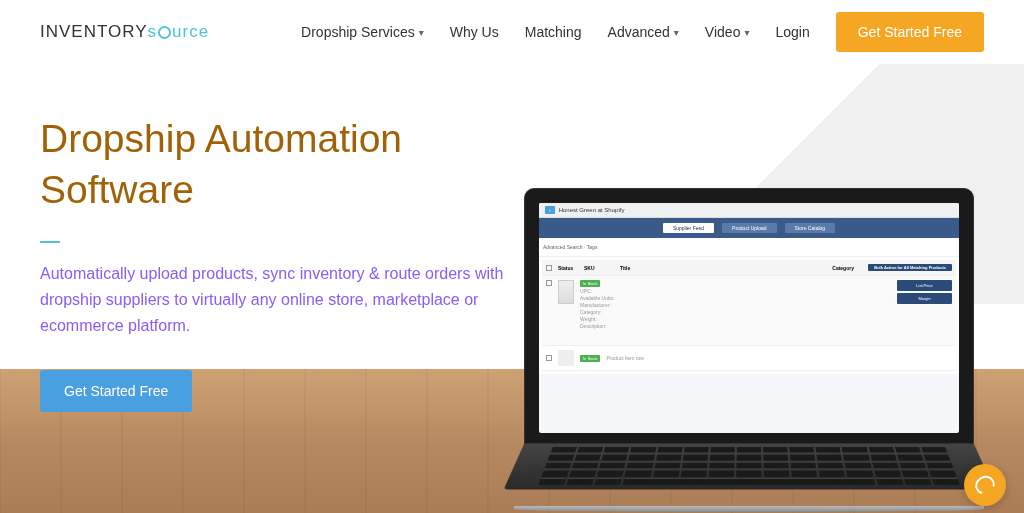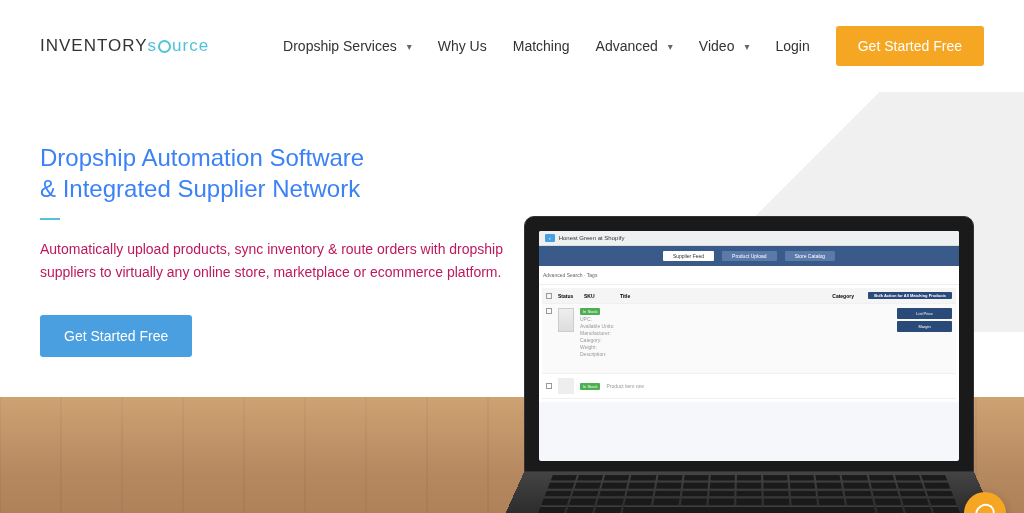--- a/index.html
+++ b/index.html
@@ -12,21 +12,21 @@
       background: #fff;
       width: 1024px;
       height: 513px;
       overflow: hidden;
       position: relative;
     }
     .header {
       display: flex;
       align-items: center;
       justify-content: space-between;
-      padding: 26px 40px;
+      padding: 12px 40px;
       background: #fff;
     }
     .logo {
       font-size: 17px;
       letter-spacing: 1px;
       font-weight: 400;
       color: #333;
     }
     .logo .brand-first {
       color: #333;
@@ -50,21 +50,21 @@
       display: flex;
       align-items: center;
       gap: 26px;
     }
     .nav-item {
       color: #333;
       font-size: 14px;
       cursor: pointer;
       display: flex;
       align-items: center;
-      gap: 10px;
+      gap: 4px;
     }
     .chevron-down {
       font-size: 10px;
       color: #666;
     }
     .cta-button {
       background: #F5A623;
       color: #fff;
       padding: 12px 22px;
       border: none;
@@ -87,35 +87,35 @@
       height: 240px;
       background: linear-gradient(135deg, transparent 40%, #f0f0f0 40%);
       z-index: 0;
     }
     .hero-content {
       max-width: 470px;
       position: relative;
       z-index: 2;
     }
     .hero-title {
-      font-size: 24px;
+      font-size: 39px;
       font-weight: 300;
-      color: #3b82f6;
+      color: #a16207;
       line-height: 1.3;
-      margin-bottom: 14px;
+      margin-bottom: 26px;
     }
     .title-divider {
       width: 20px;
       height: 2px;
       background: #4FC3D9;
       margin-bottom: 18px;
     }
     .hero-subtitle {
-      font-size: 14px;
-      color: #be185d;
+      font-size: 16px;
+      color: #8b5cf6;
       line-height: 1.6;
       margin-bottom: 32px;
     }
     .hero-buttons {
       display: flex;
       gap: 16px;
     }
     .btn-primary {
       background: #4A9FE0;
       color: #fff;
@@ -351,21 +351,20 @@
     <button class="cta-button">Get Started Free</button>
   </nav>
 </header>
 
 <section class="hero">
   <div class="hero-bg-diagonal"></div>
 
   <div class="hero-content">
     <h1 class="hero-title">
       <span>Dropship Automation Software</span><br>
-      <span>&amp; Integrated Supplier Network</span>
     </h1>
     <div class="title-divider"></div>
     <p class="hero-subtitle">Automatically upload products, sync inventory &amp; route orders with dropship suppliers to virtually any online store, marketplace or ecommerce platform.</p>
     <div class="hero-buttons">
       <button class="btn-primary">Get Started Free</button>
     </div>
   </div>
 
   <div class="wood-floor"></div>
 

